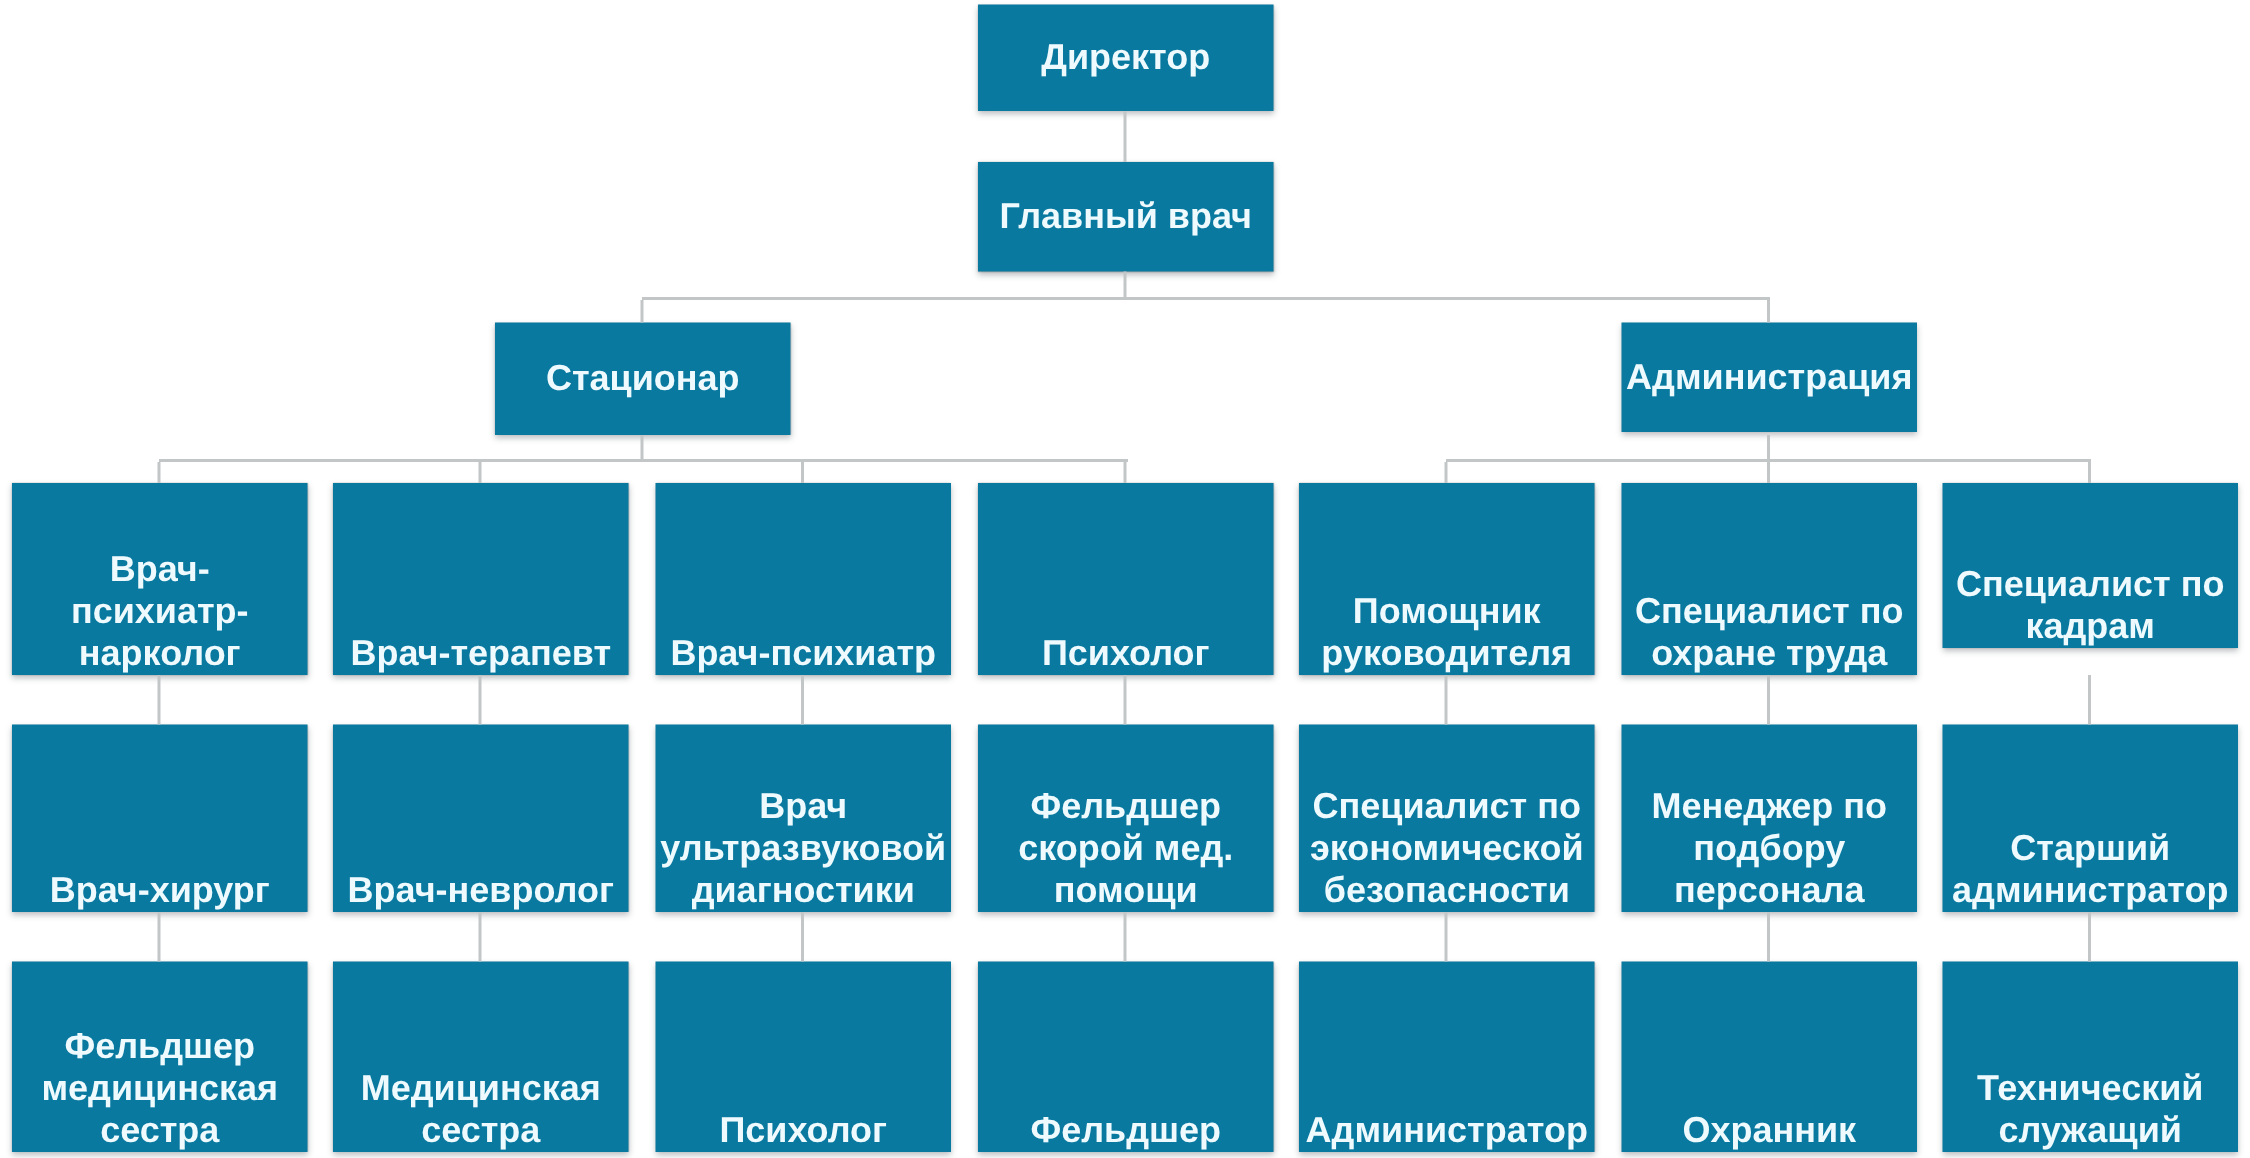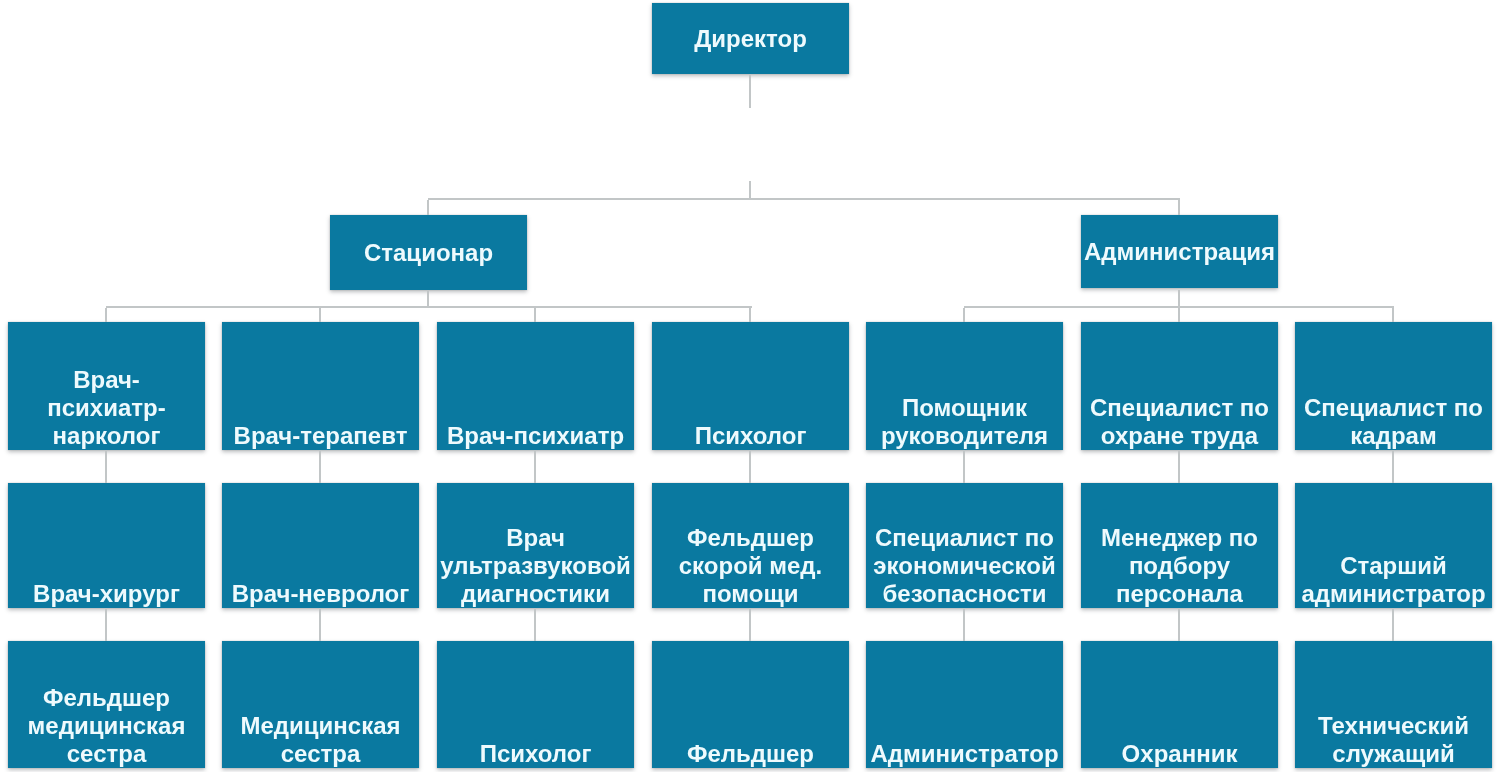--- a/index.html
+++ b/index.html
@@ -39,20 +39,23 @@
   .h{height:2px;}
 </style>
 </head>
 <body>
 
 <div id="canvas">
 
   <div class="node header" style="left:652px;top:3px;height:71px">
     <span>Директор</span>
   </div>
+  <div class="node header" style="left:652px;top:108px;height:73px">
+    <span>Главный врач</span>
+  </div>
   <div class="node header" style="left:330px;top:215px;height:75px">
     <span>Стационар</span>
   </div>
   <div class="node header" style="left:1081px;top:215px;height:73px">
     <span>Администрация</span>
   </div>
 
   <div class="node grid" style="left:8px;top:322px;height:128px">
     <span>Врач-психиатр-нарколог</span>
   </div>
@@ -64,21 +67,21 @@
   </div>
   <div class="node grid" style="left:437px;top:322px;height:128px">
     <span>Врач-психиатр</span>
   </div>
   <div class="node grid" style="left:866px;top:322px;height:128px">
     <span>Помощник руководителя</span>
   </div>
   <div class="node grid" style="left:1081px;top:322px;height:128px">
     <span>Специалист по охране труда</span>
   </div>
-  <div class="node grid" style="left:1295px;top:322px;height:128px">
+  <div class="node grid" style="left:1295px;top:322px;height:110px">
     <span>Специалист по кадрам</span>
   </div>
 
   <div class="node grid" style="left:8px;top:483px;height:125px">
     <span>Врач-хирург</span>
   </div>
   <div class="node grid" style="left:222px;top:483px;height:125px">
     <span>Врач-невролог</span>
   </div>
   <div class="node grid" style="left:437px;top:483px;height:125px">

